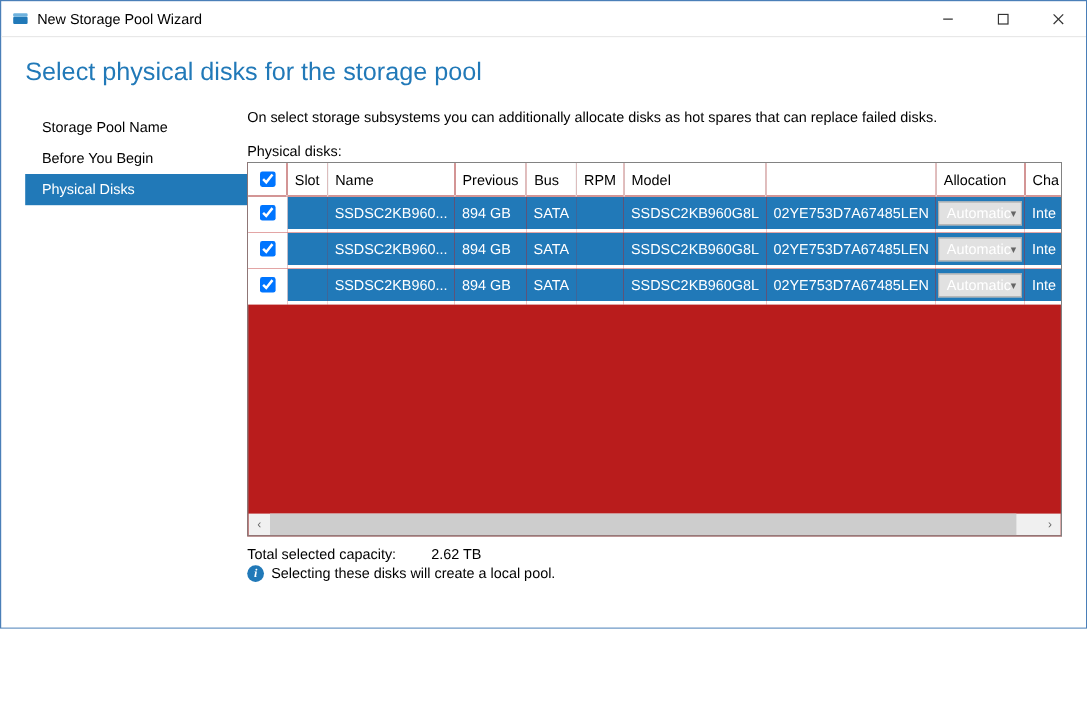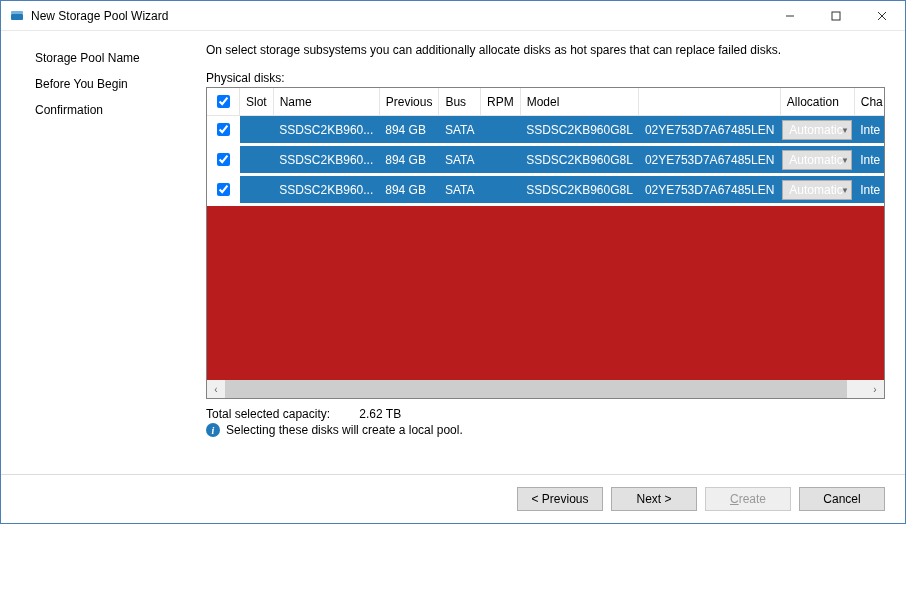--- a/index.html
+++ b/index.html
@@ -257,26 +257,27 @@
     </span>
     <span class="winbtn">
       <svg width="10" height="10" viewBox="0 0 10 10">
           <line x1="1" y1="1" x2="9" y2="9" stroke="#333" stroke-width="1"></line>
           <line x1="9" y1="1" x2="1" y2="9" stroke="#333" stroke-width="1"></line>
         </svg>
     </span>
   </div>
 
   <div class="content">
+    <div class="page-title">Select physical disks for the storage pool</div>
 
     <div class="body-row">
       <div class="sidebar">
         <div class="sidebar-item">Storage Pool Name</div>
         <div class="sidebar-item">Before You Begin</div>
-        <div class="sidebar-item">Confirmation</div>
+        <div class="sidebar-item active">Physical Disks</div>
       </div>
 
       <div class="main">
         <div class="intro">On select storage subsystems you can additionally allocate disks as hot spares that can replace failed disks.</div>
         <div class="table-label">
           <span>Physical disks:</span>
         </div>
 
         <div class="grid-wrap">
           <div class="grid-scroll">
@@ -369,28 +370,14 @@
           <div class="info-row">
             <span class="info-icon">i</span>
             <span>Selecting these disks will create a local pool.</span>
           </div>
         </div>
 
       </div>
     </div>
   </div>
 
-  <div class="footer">
-    <div class="btn">
-      <span>&lt; Previous</span>
-    </div>
-    <div class="btn">
-      <span>Next &gt;</span>
-    </div>
-    <div class="btn disabled">
-      <span><span class="underline-letter">C</span>reate</span>
-    </div>
-    <div class="btn">
-      <span>Cancel</span>
-    </div>
-  </div>
 
 </div>
 
 </body></html>

